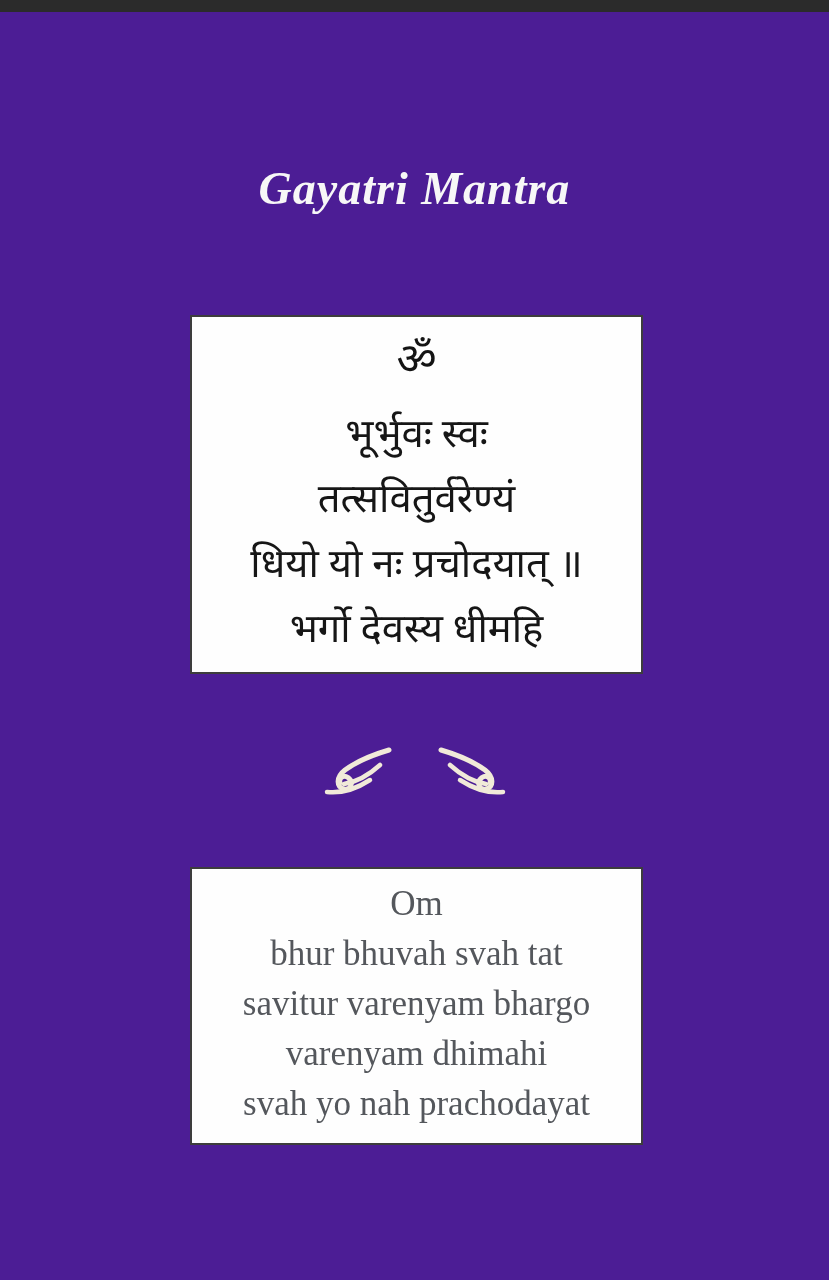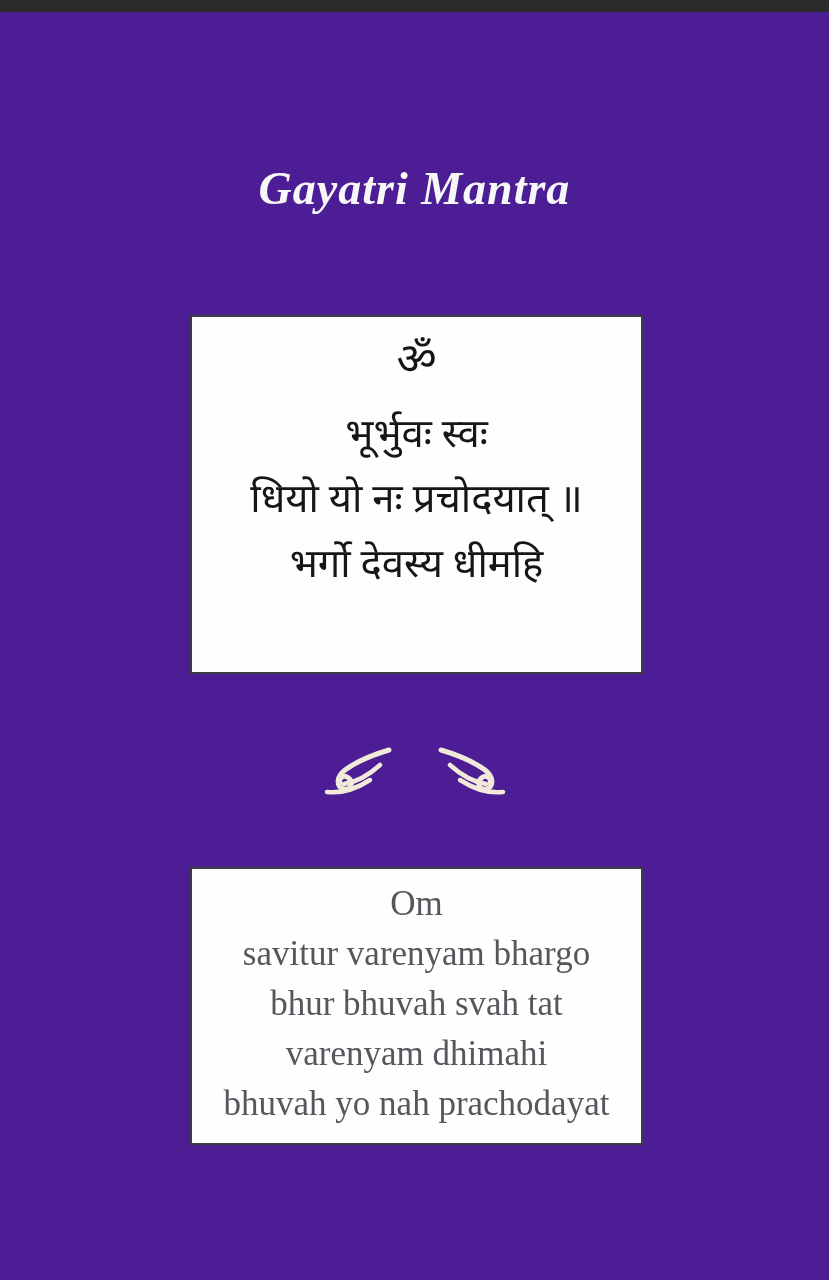--- a/index.html
+++ b/index.html
@@ -94,38 +94,39 @@
 </head>
 <body>
 
 <div class="page">
 
   <div class="page-title">Gayatri Mantra</div>
 
   <div class="card sanskrit-card">
     <div class="om-symbol">ॐ</div>
     <div class="dev-line first">भूर्भुवः स्वः</div>
+    <div class="dev-line">तत्सवितुर्वरेण्यं</div>
     <div class="dev-line">धियो यो नः प्रचोदयात् ॥</div>
     <div class="dev-line">भर्गो देवस्य धीमहि</div>
   </div>
 
   <div class="ornament-row">
     <svg class="swirl" viewBox="0 0 72 52" fill="none" stroke="#f1ead9" stroke-linecap="round">
       <path d="M69,5 C52,10 36,17 25,25 C16,32 16,42 24,44 C31,45.5 34,37 28,32.5 C23.5,29.5 18.5,33 20,38" stroke-width="5"></path>
       <path d="M24,39 C36,37 49,30 60,20" stroke-width="4.5"></path>
       <path d="M7,47 C20,48.5 36,44 50,35" stroke-width="4.5"></path>
     </svg>
     <svg class="swirl mirrored" viewBox="0 0 72 52" fill="none" stroke="#f1ead9" stroke-linecap="round">
       <path d="M69,5 C52,10 36,17 25,25 C16,32 16,42 24,44 C31,45.5 34,37 28,32.5 C23.5,29.5 18.5,33 20,38" stroke-width="5"></path>
       <path d="M24,39 C36,37 49,30 60,20" stroke-width="4.5"></path>
       <path d="M7,47 C20,48.5 36,44 50,35" stroke-width="4.5"></path>
     </svg>
   </div>
 
   <div class="card translit-card">
     <div class="translit-line">Om</div>
+    <div class="translit-line">bhur bhuvah svah tat</div>
     <div class="translit-line">savitur varenyam bhargo</div>
-    <div class="translit-line">bhur bhuvah svah tat</div>
     <div class="translit-line">varenyam dhimahi</div>
-    <div class="translit-line">bhuvah yo nah prachodayat</div>
+    <div class="translit-line">svah yo nah prachodayat</div>
   </div>
 
 </div>
 
 </body></html>

